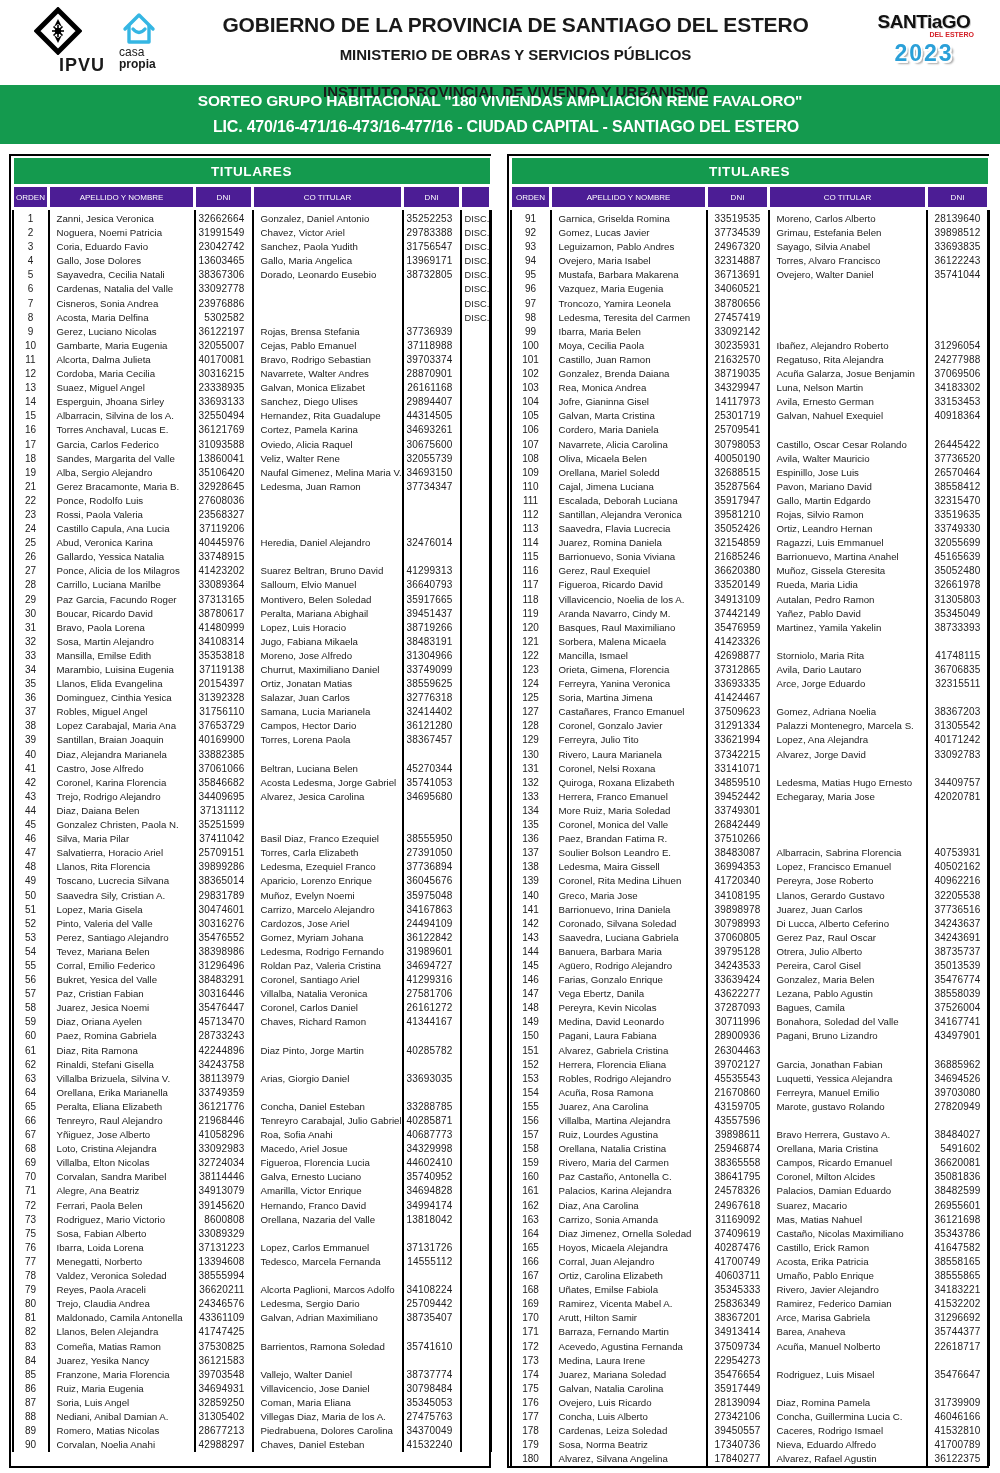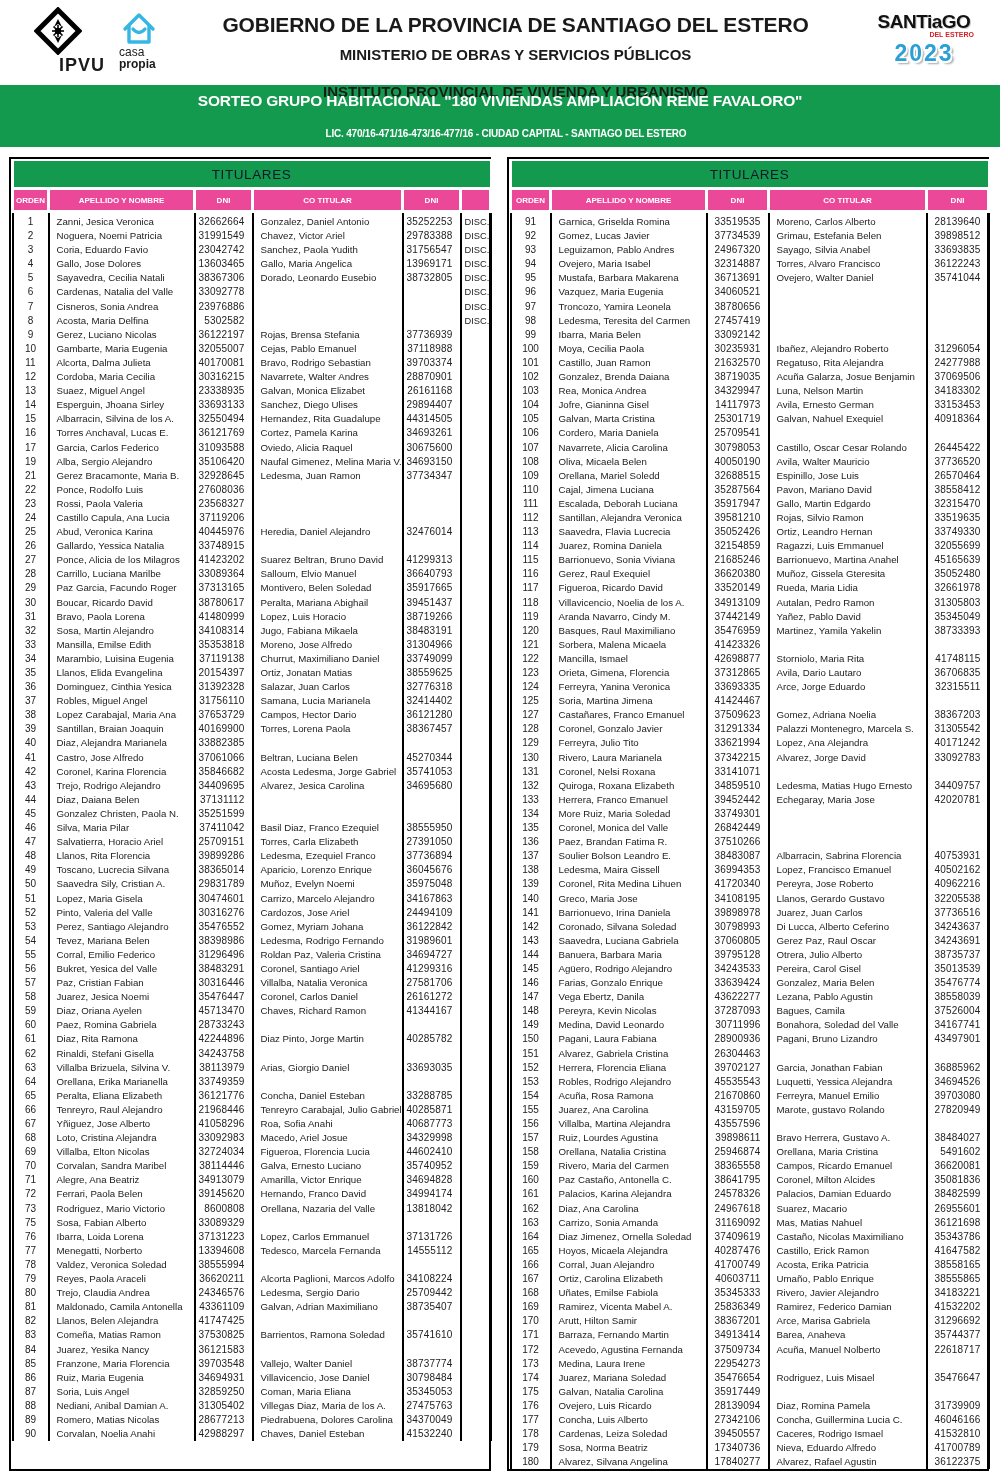--- a/index.html
+++ b/index.html
@@ -23,28 +23,28 @@
   .org3 { font-size:15px; font-weight:bold; margin-top:20px; }
   .logo-santiago { width:132px; text-align:center; padding-top:6px; }
   .san-top { font-weight:900; font-size:19px; letter-spacing:-0.5px; color:#111;
              text-shadow:1px 1px 0 #ccc; }
   .san-sub { color:#d42027; font-size:7px; font-weight:bold; text-align:right; padding-right:16px; margin-top:-2px; }
   .san-year { color:#2ba0d8; font-size:23px; font-weight:900; letter-spacing:2px; margin-top:2px;
               text-shadow:-1.5px -1.5px 0 #fff, 1.5px -1.5px 0 #fff, -1.5px 1.5px 0 #fff, 1.5px 1.5px 0 #fff, 3px 3px 2px rgba(0,0,0,.35); }
   
   .banner { background:#149a4e; color:#fff; text-align:center; padding:7px 0 8px; }
   .banner .b1 { font-size:15.5px; font-weight:bold; letter-spacing:-0.2px; }
-  .banner .b2 { font-size:10px; font-weight:bold; letter-spacing:-0.2px; margin-top:18px;padding-left:12px; }
+  .banner .b2 { font-size:16px; font-weight:bold; letter-spacing:-0.2px; margin-top:8px;padding-left:12px; }
   
   .tables { display:flex; gap:16px; padding:10px 9px 0; }
   .tbl-wrap { border:2px solid #000; width:482px; box-sizing:border-box; background:#fff; }
   table { border-collapse:collapse; table-layout:fixed; width:100%; }
-  .title-row th { background:#149a4e; color:#0f172a; font-size:13.5px; font-weight:normal;
+  .title-row th { background:#149a4e; color:#ffffff; font-size:13.5px; font-weight:bold;
                   height:24px; border:2px solid #fff; border-bottom:3px solid #fff; letter-spacing:0.6px;margin-left:9px; }
-  .head-row th { background:#ec4899; color:#fff; font-size:8px; font-weight:bold;
+  .head-row th { background:#4c1d95; color:#fff; font-size:8px; font-weight:normal;
                  height:20px; border:3px solid #fff; padding:0 1px; overflow:hidden; white-space:nowrap; }
   tbody { border-top:2px solid #000; }
   tbody td { border-left:2px solid #000; border-right:2px solid #000;
              font-size:10px; height:14.1px; line-height:14.1px; padding:0;
              white-space:nowrap; overflow:hidden; color:#222; }
   tbody tr:first-child td { padding-top:2px; }
   .c-orden { text-align:center; }
   .c-name  { text-align:left; padding-left:7px; font-size:9.7px; }
   .c-dni   { text-align:right; padding-right:7px; letter-spacing:0.2px; }
   .c-disc  { text-align:left; padding-left:3px; font-size:9.3px; }
@@ -254,20 +254,28 @@
             </tr>
             <tr>
               <td class="c-orden">17</td>
               <td class="c-name">Garcia, Carlos Federico</td>
               <td class="c-dni">31093588</td>
               <td class="c-name">Oviedo, Alicia Raquel</td>
               <td class="c-dni">30675600</td>
               <td class="c-disc"></td>
             </tr>
             <tr>
+              <td class="c-orden">18</td>
+              <td class="c-name">Sandes, Margarita del Valle</td>
+              <td class="c-dni">13860041</td>
+              <td class="c-name">Veliz, Walter Rene</td>
+              <td class="c-dni">32055739</td>
+              <td class="c-disc"></td>
+            </tr>
+            <tr>
               <td class="c-orden">19</td>
               <td class="c-name">Alba, Sergio Alejandro</td>
               <td class="c-dni">35106420</td>
               <td class="c-name">Naufal Gimenez, Melina Maria V.</td>
               <td class="c-dni">34693150</td>
               <td class="c-disc"></td>
             </tr>
             <tr>
               <td class="c-orden">21</td>
               <td class="c-name">Gerez Bracamonte, Maria B.</td>

